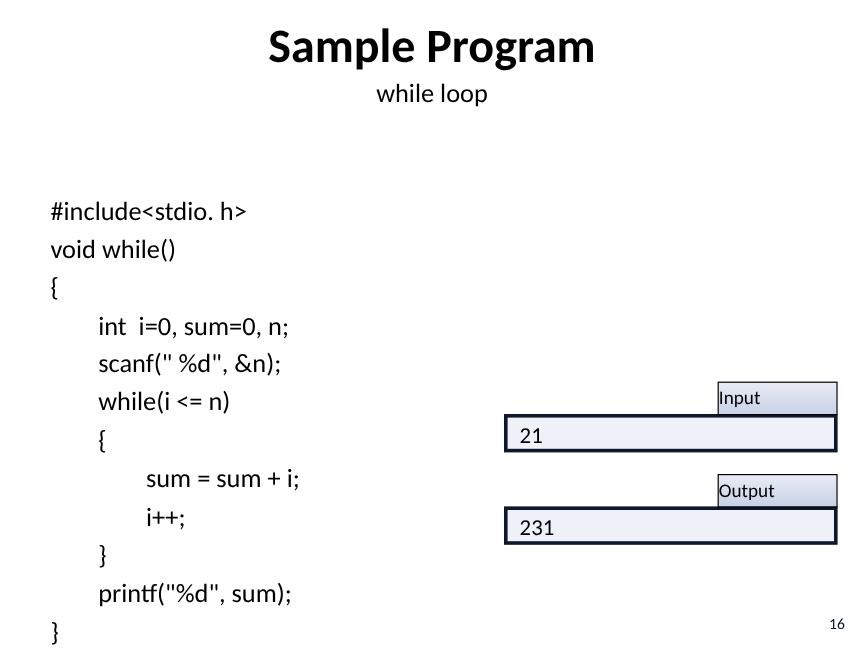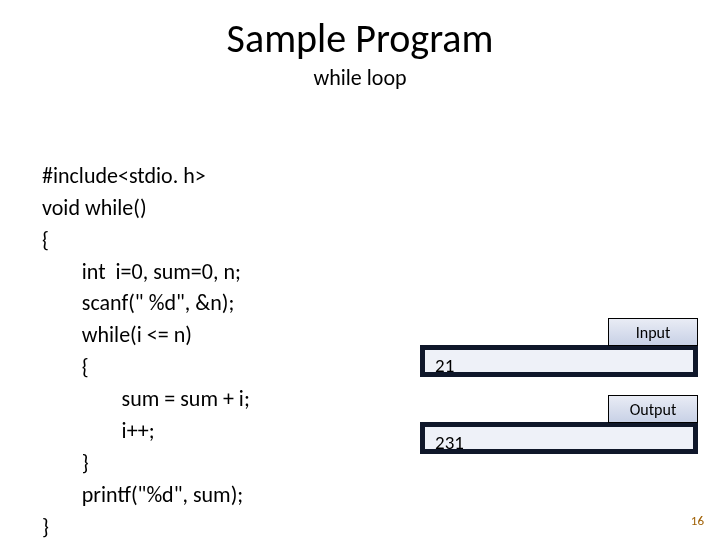--- a/index.html
+++ b/index.html
@@ -19,21 +19,21 @@
     position: relative;
     box-sizing: border-box;
   }
   .title {
     position: absolute;
     top: 14px;
     left: 0;
     width: 100%;
     text-align: center;
     font-size: 40px;
-    font-weight: 400;
+    font-weight: 700;
   }
   .subtitle {
     position: absolute;
     top: 64px;
     left: 0;
     width: 100%;
     text-align: center;
     font-size: 22px;
     font-weight: 400;
   }
@@ -49,50 +49,49 @@
   .io-panel {
     position: absolute;
     right: 22px;
     top: 318px;
     width: 278px;
   }
   .io-label {
     height: 28px;
     line-height: 28px;
     font-size: 16px;
-    text-align: center;
     border: 1px solid #000;
     background: linear-gradient(#e9ecf5, #c8d1e6);
-    width: 90px;
+    width: 100px;
     float: right;
     box-sizing: border-box;
     margin-bottom: -1px;
     margin-left: 45px;
   }
   .io-value {
     clear: both;
     height: 32px;
     line-height: 32px;
     font-size: 19px;
     padding-left: 10px;
-    border: 5px solid #0f172a;
+    border: 3px solid #0f172a;
     background: #eef1f8;
     width: 100%;
     box-sizing: border-box;
   }
   .io-gap {
     height: 18px;
     clear: both;
   }
   .page-num {
     position: absolute;
     right: 16px;
     bottom: 12px;
     font-size: 13px;
-    color: #a16207;
+    color: #0f172a;
   }
 </style>
 </head>
 <body>
 
 <div class="slide">
 
   <div class="title">Sample Program</div>
   <div class="subtitle">while loop</div>
 

